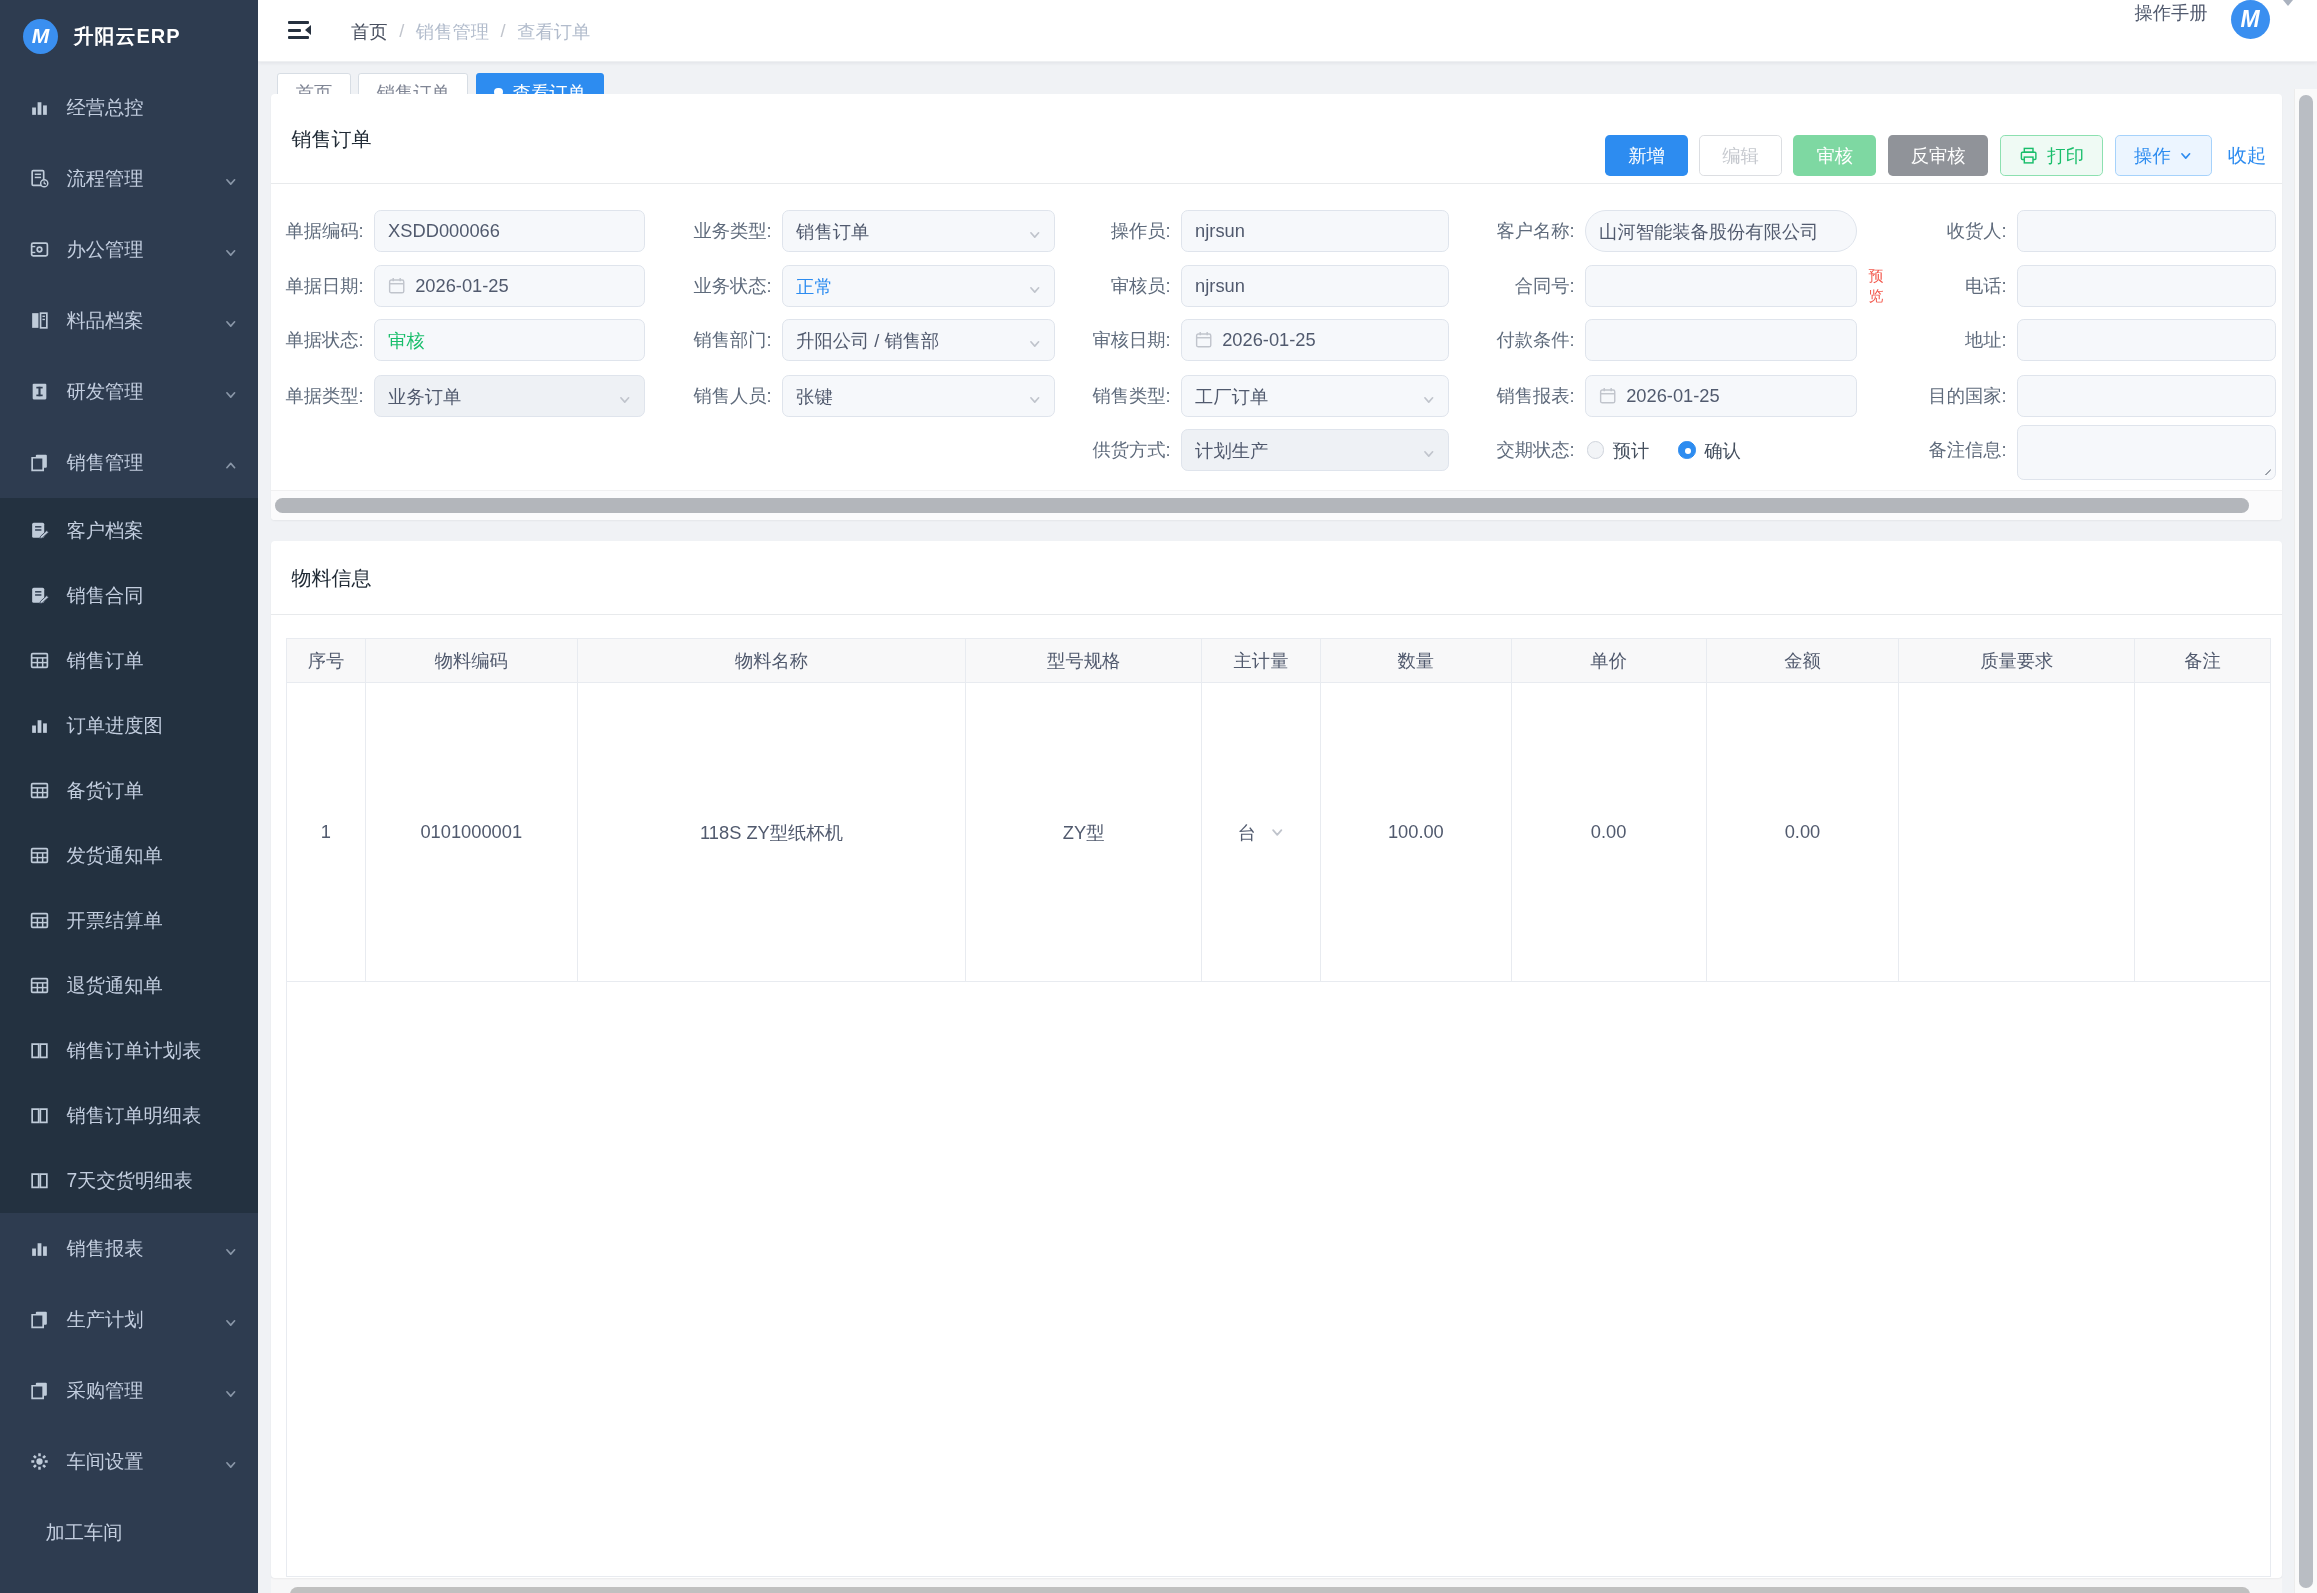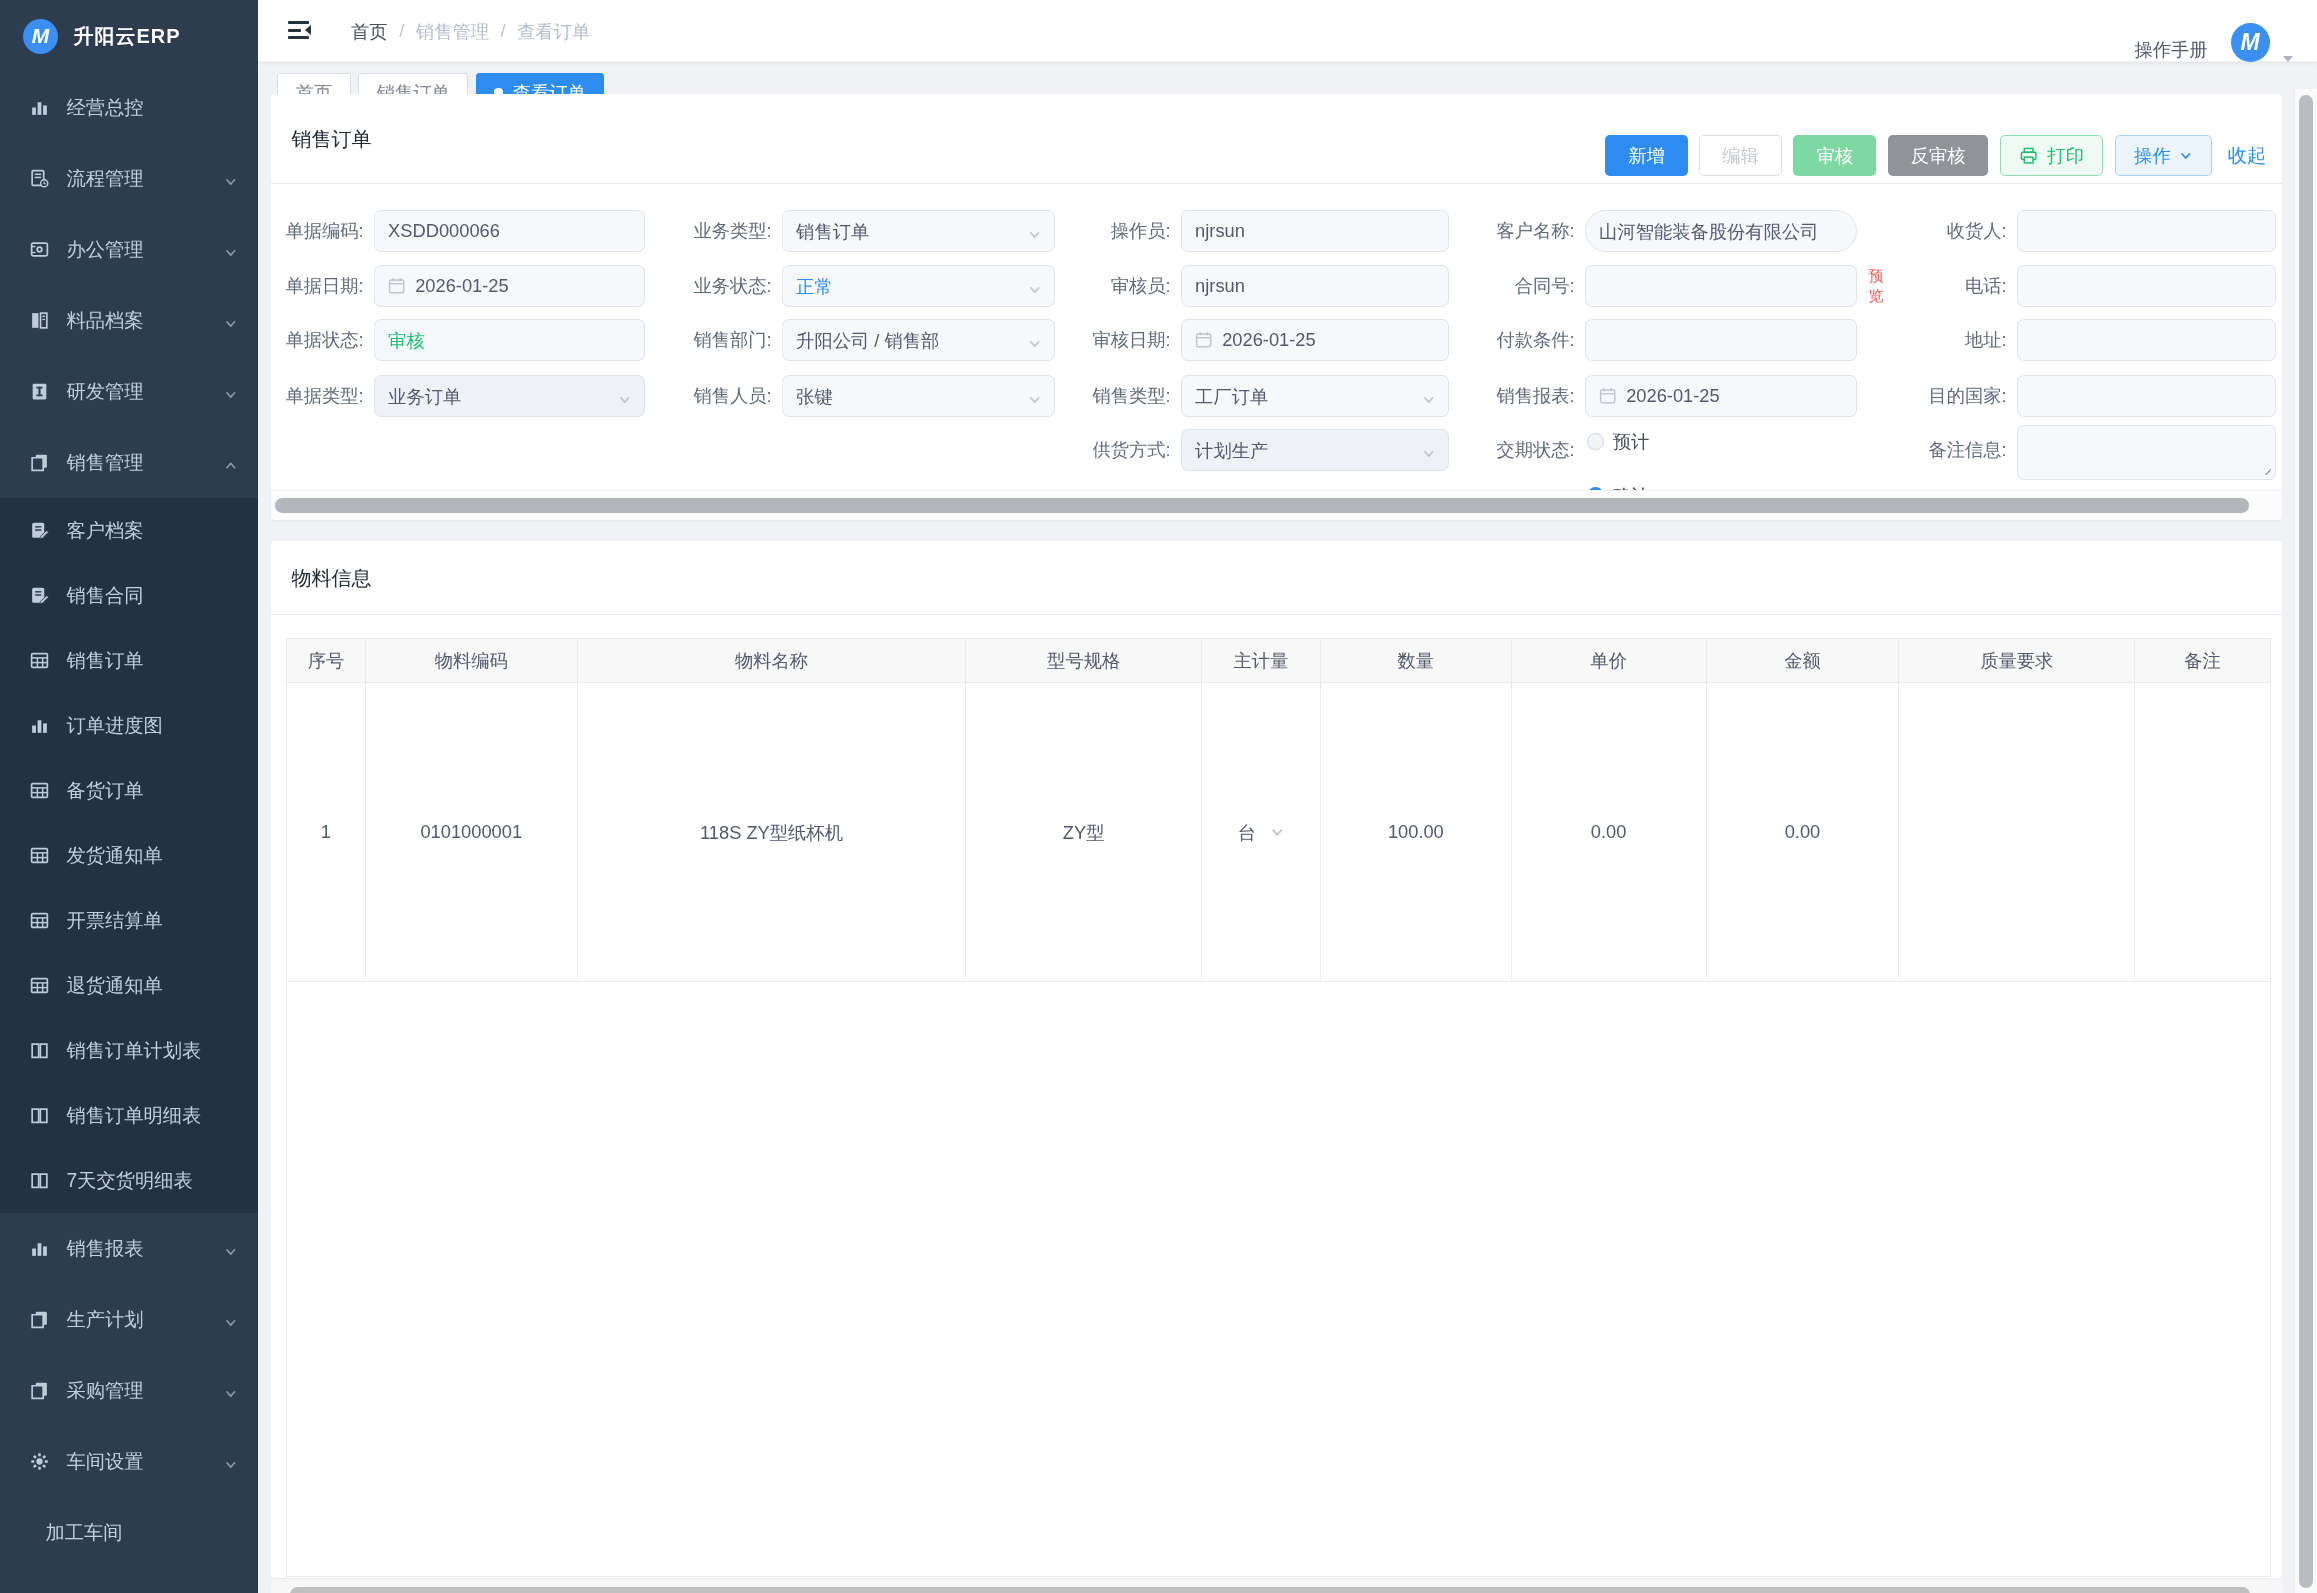--- a/index.html
+++ b/index.html
@@ -23,21 +23,21 @@
   .topbar { position:absolute; left:258px; top:0; width:2059px; height:62px; background:#fff;
             border-bottom:1px solid #eef0f2; box-shadow:0 1px 3.9px rgba(0,21,41,.07); z-index:5; }
   .hamburger { position:absolute; left:30px; top:21px; width:23px; height:19.3px; cursor:pointer; }
   .hamburger i { position:absolute; left:0; height:2.9px; background:#26313f; border-radius:1px; }
   .hamburger .b1 { top:0; width:21px; } .hamburger .b2 { top:7.7px; width:12.6px; } .hamburger .b3 { top:15.4px; width:21px; }
   .hamburger .tri { position:absolute; right:0; top:3.9px; width:0; height:0; border-top:5.8px solid transparent; border-bottom:5.8px solid transparent; border-right:6.8px solid #26313f; }
   .breadcrumb { position:absolute; left:93px; top:0; height:62px; display:flex; align-items:center; font-size:18.3px; }
   .breadcrumb .bc-sep { color:#c0c4cc; margin:0 11.6px; }
   .bc-first { color:#495060; cursor:pointer; }
   .bc-rest { color:#b2bccc; }
-  .topbar-right { position:absolute; right:24px; top:0; height:62px; display:flex; align-items:flex-end; }
+  .topbar-right { position:absolute; right:24px; top:0; height:62px; display:flex; align-items:flex-start; }
   .manual { font-size:18.3px; color:#515a6e; cursor:pointer; margin-right:23px; }
   .avatar { width:39px; height:39px; border-radius:50%; background:#3a8ff0; color:#fff; display:flex; align-items:center; justify-content:center;
             font-weight:bold; font-style:italic; font-size:23px; cursor:pointer; }
   .caret-down { width:0; height:0; border-left:5.8px solid transparent; border-right:5.8px solid transparent; border-top:6.8px solid #aab2bf; margin-left:13.5px; cursor:pointer; }
 
   
   .scrollarea { position:absolute; left:258px; top:62px; width:2059px; height:1531px; background:#f0f2f5; overflow:hidden; }
 
   
   .tabbar { position:absolute; left:19.3px; top:10.6px; height:39px; display:flex; z-index:1; }
@@ -73,21 +73,21 @@
   .fld { position:absolute; height:42px; background:#f6f8fb; border:1px solid #dfe4ec; border-radius:6.8px; display:flex; align-items:center;
          padding:0 13.5px; font-size:18.3px; color:#515a6e; cursor:default; }
   .fld.dis { background:#eef1f5; }
   .fld .chev { position:absolute; right:12.6px; top:50%; margin-top:-6.8px; }
   .fld .cal { margin-right:9.7px; display:inline-flex; }
   .fld.tarea { height:55px; align-items:flex-start; padding-top:7.7px; }
   .resize-corner { position:absolute; right:3.9px; bottom:3.9px; width:12.6px; height:12.6px;
       background:repeating-linear-gradient(-45deg, transparent 0 2.9px, #9aa0a8 2.9px 4.3px, transparent 4.3px 6.8px);
       clip-path:polygon(100% 0, 100% 100%, 0 100%); }
   .preview-link { position:absolute; width:23px; font-size:15px; line-height:20px; color:#f35a4f; word-break:break-all; cursor:pointer; text-align:center; }
-  .radios { position:absolute; height:42px; display:flex; align-items:center; gap:29px;flex-direction:column; }
+  .radios { position:absolute; height:42px; display:flex; align-items:center; gap:29px; }
   .radio { display:flex; align-items:center; cursor:pointer; }
   .radio .rc { width:17.4px; height:17.4px; border-radius:50%; background:#f2f4f7; border:1px solid #cfd4dc; }
   .radio.checked .rc { background:#2d8cf0; border-color:#2d8cf0; position:relative; }
   .radio.checked .rc::after { content:""; position:absolute; left:5.8px; top:5.8px; width:5.8px; height:5.8px; border-radius:50%; background:#fff; }
   .radio .rlabel { margin-left:8.7px; font-size:18.3px; color:#444f5e; }
 
   
   .hscroll1-track { position:absolute; left:0; right:0; bottom:0; height:30px; background:#fbfbfc; border-top:1px solid #f0f0f1; }
   .hscroll1-thumb { position:absolute; left:4.8px; top:6.8px; width:1974px; height:15.4px; border-radius:7.7px; background:#b3b6bb; cursor:pointer; }
 

